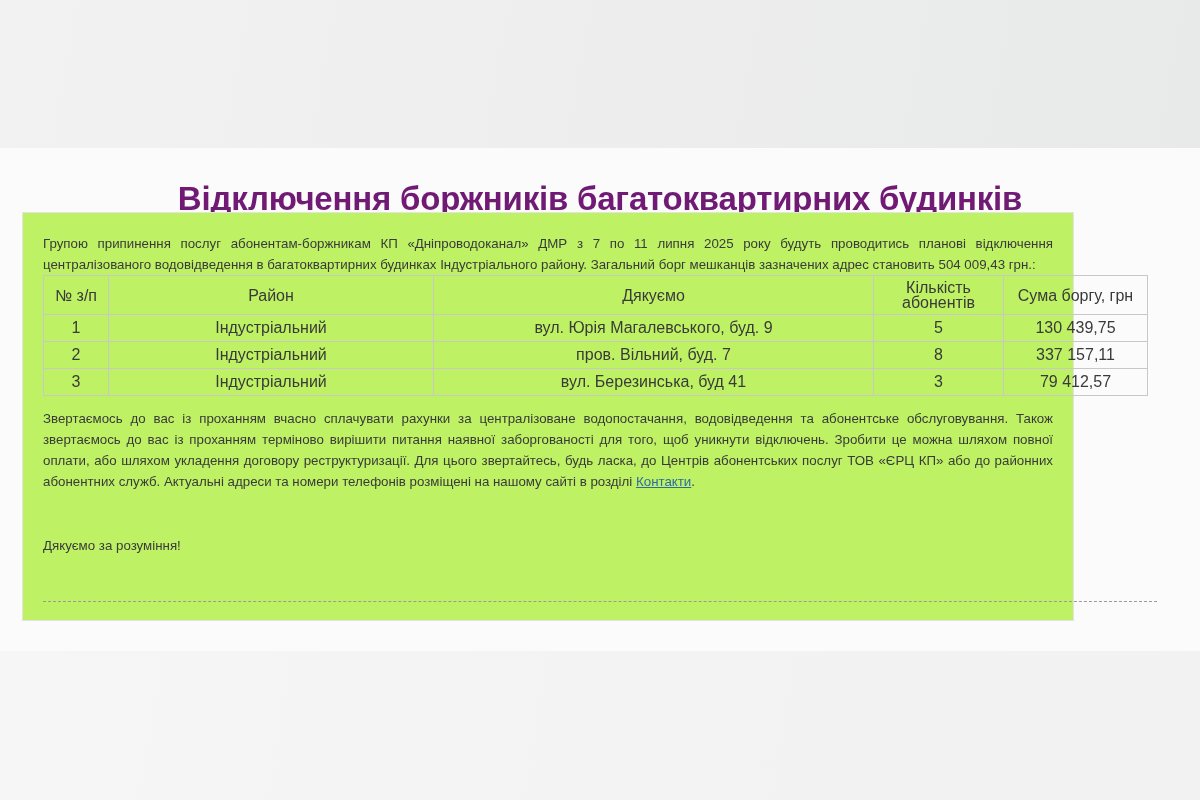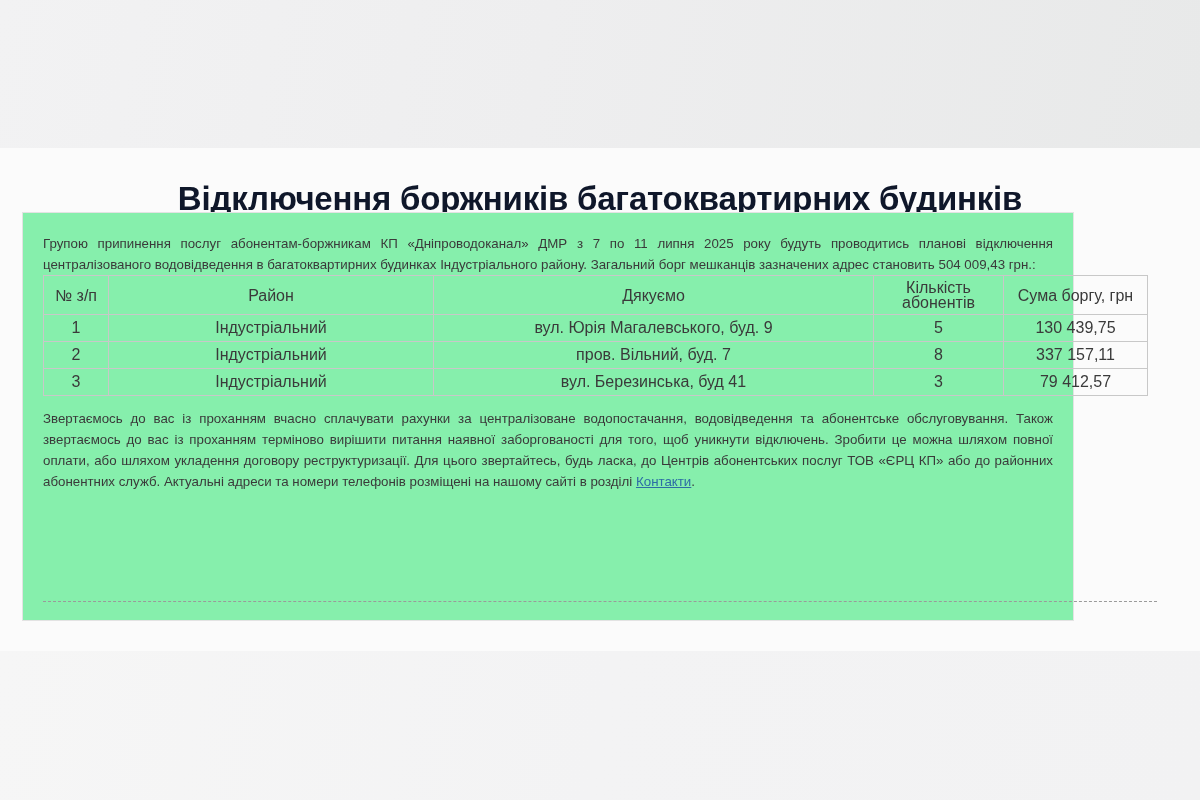--- a/index.html
+++ b/index.html
@@ -36,32 +36,32 @@
     background: linear-gradient(100deg, #f6f6f6 0%, #f3f3f4 50%, #f2f2f3 100%);
   }
 
   .page-title {
     position: absolute;
     top: 158px; left: 0;
     width: 1200px;
     text-align: center;
     font-size: 33px;
     font-weight: bold;
-    color: #0f172a;
+    color: #701a75;
     letter-spacing: -0.2px;
     white-space: nowrap;
   }
 
   .card {
     position: absolute;
     top: 212px;
     left: 22px;
     width: 1052px;
     height: 409px;
-    background: #86efac;
+    background: #bef264;
     border: 1px solid #e3e3e3;
     padding: 0;
   }
 
   .card-inner {
     padding: 20px 20px 0 20px;
   }
 
   p.body-text {
     margin: 0;
@@ -189,16 +189,17 @@
           <td>вул. Березинська, буд 41</td>
           <td>3</td>
           <td>79 412,57</td>
         </tr>
       </tbody>
     </table>
 
 
     <p class="body-text appeal"><span>Звертаємось до вас із проханням вчасно сплачувати рахунки за централізоване водопостачання, водовідведення та абонентське обслуговування. Також звертаємось до вас із проханням терміново вирішити питання наявної заборгованості для того, щоб уникнути відключень. Зробити це можна шляхом повної оплати, або шляхом укладення договору реструктуризації. Для цього звертайтесь, будь ласка, до Центрів абонентських послуг ТОВ «ЄРЦ КП» або до районних абонентних служб.  Актуальні адреси та номери телефонів розміщені на нашому сайті в розділі </span><a class="contact-link" href="#">Контакти</a><span>.</span></p>
 
+    <p class="thanks">Дякуємо за розуміння!</p>
 
   </div>
   <hr class="divider">
 </div>
 
 </body></html>

